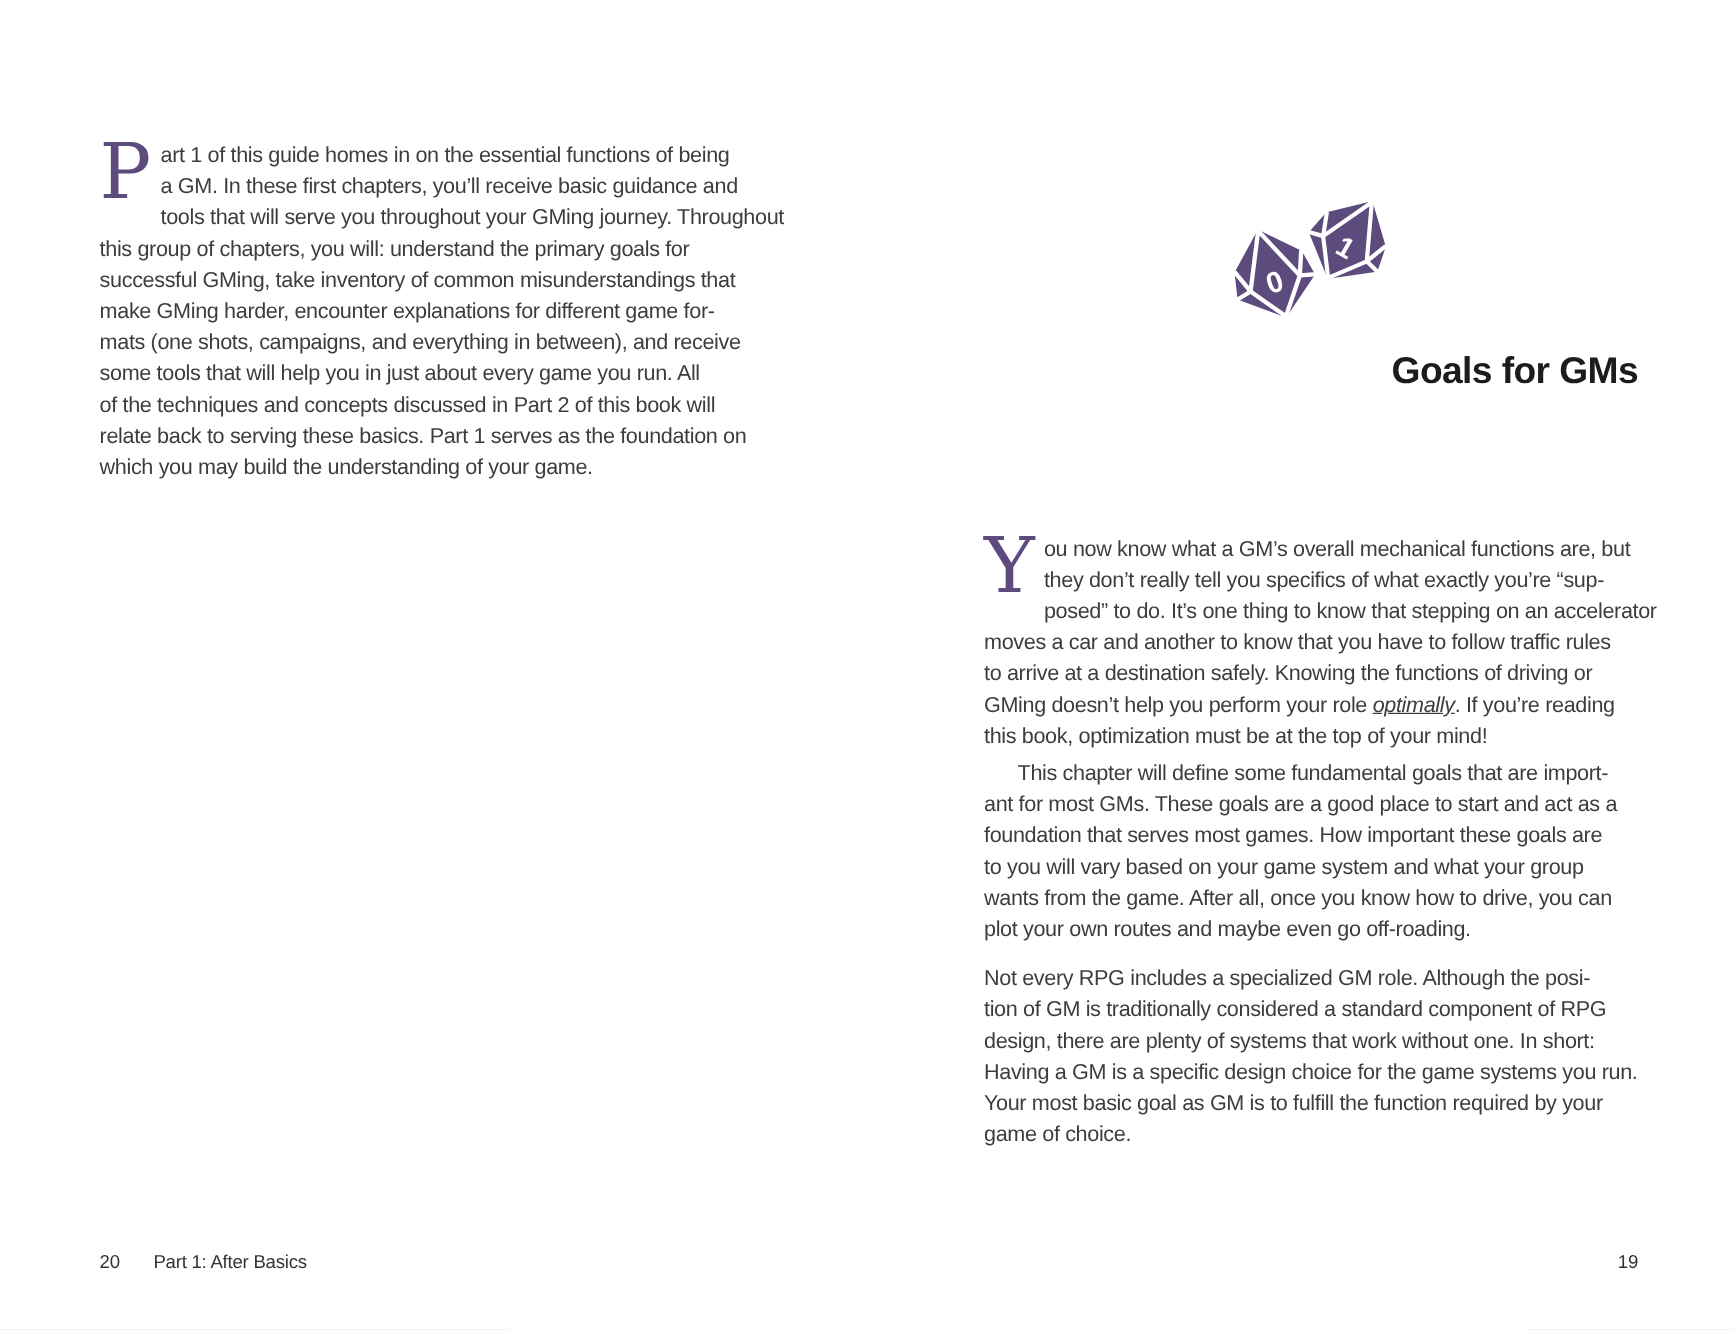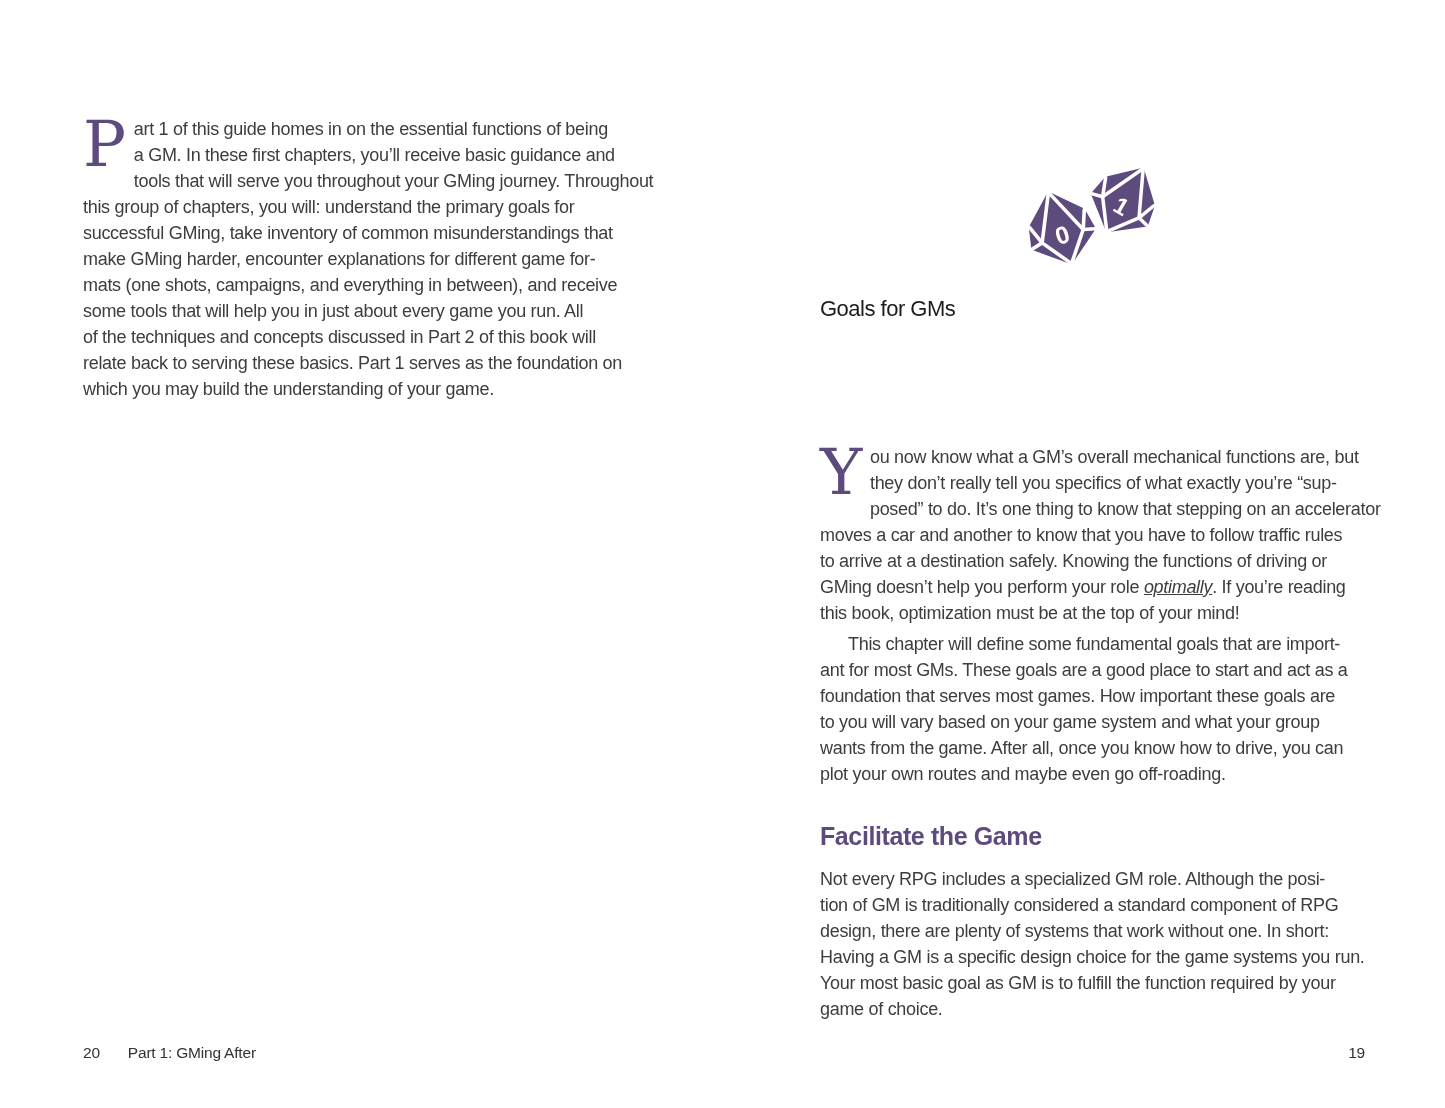--- a/index.html
+++ b/index.html
@@ -30,23 +30,23 @@
     font-weight:500;
   }
   #left-col {
     position:absolute; left:83px; top:90px; width:620px;
   }
   #dice-art {
     position:absolute; left:1012px; top:150px;
   }
   #chapter-title {
     position:absolute; left:820px; top:288px; width:545px;
-    text-align:left;
-    font-size:22px; line-height:42px;
-    font-weight:normal;
+    text-align:right;
+    font-size:31px; line-height:42px;
+    font-weight:bold;
     letter-spacing:-0.5px;
     color:var(--title_black);
   }
   #right-col {
     position:absolute; left:820px; top:418px; width:600px;
   }
   #right-par-2 { margin-top:5px; text-indent:28px; }
   #section-heading {
     margin-top:34px;
     font-size:25px; line-height:30px;
@@ -123,29 +123,28 @@
 to arrive at a destination safely. Knowing the functions of driving or
 GMing doesn’t help you perform your role </span><span class="italic">optimally</span><span>. If you’re reading
 this book, optimization must be at the top of your mind!</span></span>
     </div>
     <div id="right-par-2" class="body-text">This chapter will define some fundamental goals that are import-
 ant for most GMs. These goals are a good place to start and act as a
 foundation that serves most games. How important these goals are
 to you will vary based on your game system and what your group
 wants from the game. After all, once you know how to drive, you can
 plot your own routes and maybe even go off-roading.</div>
-    <div id="section-heading">Facilitate the Game</div>
     <div id="right-par-3" class="body-text">Not every RPG includes a specialized GM role. Although the posi-
 tion of GM is traditionally considered a standard component of RPG
 design, there are plenty of systems that work without one. In short:
 Having a GM is a specific design choice for the game systems you run.
 Your most basic goal as GM is to fulfill the function required by your
 game of choice.</div>
   </div>
 
   <div id="footer-left" class="footer">
-    <span>20</span><span class="section-label">Part 1: GMing After</span>
+    <span>20</span><span class="section-label">Part 1: After Basics</span>
   </div>
   <div id="footer-right" class="footer">
     <span>19</span>
   </div>
 
 </div>
 
 </body></html>

